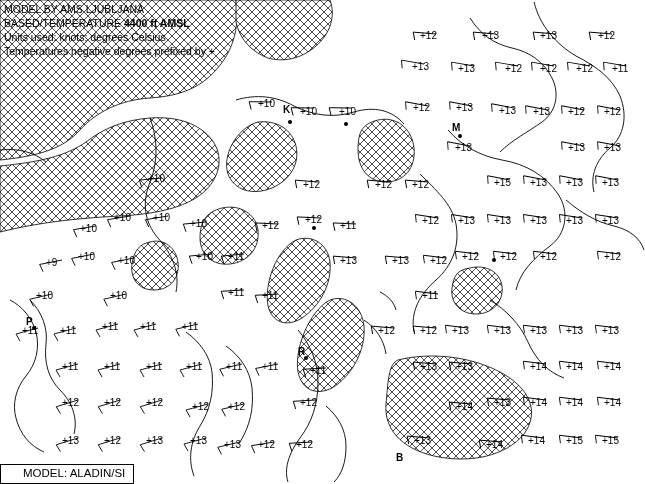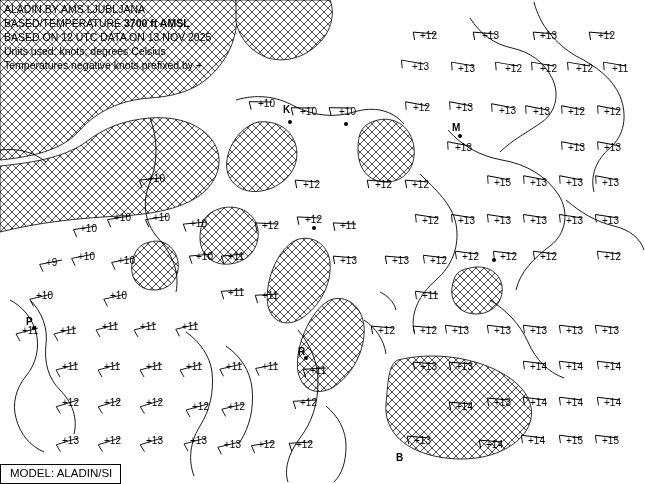--- a/index.html
+++ b/index.html
@@ -4,21 +4,21 @@
 <style>
   html,body{margin:0;padding:0;background:#fff;}
   #wrap{position:relative;width:645px;height:484px;background:#fff;
         font-family:"Liberation Sans",sans-serif;overflow:hidden;}
   #map{position:absolute;inset:0;}
   .hdr{position:absolute;left:4px;top:2px;z-index:40;color:#000;}
   .hdr div{font-size:10.5px;line-height:14px;white-space:nowrap;}
   .hdr div.b{font-weight:bold;}
   .hdr .mix b{font-weight:bold;}
   #modelbox{position:absolute;left:0;bottom:0;z-index:40;background:#fff;
-            border:1px solid #000;padding:2px 8px 3px 9px;font-size:11.5px;
+            border:1px solid #000;padding:2px 8px 3px 22px;font-size:11.5px;
             line-height:13px;}
   .lbl{position:absolute;z-index:30;font-size:10px;line-height:10px;color:#000;
        white-space:nowrap;}
   .stn{position:absolute;z-index:31;font-size:10px;font-weight:bold;color:#000;}
   .dot{position:absolute;z-index:31;width:4px;height:4px;border-radius:50%;
        background:#000;}
   svg{display:block;}
 </style>
 </head>
 <body>
@@ -425,25 +425,24 @@
       <g transform="translate(582,438) rotate(202)">
           <use href="#barb10"></use>
         </g>
       <g transform="translate(618,438) rotate(202)">
           <use href="#barb10"></use>
         </g>
     </g>
   </svg>
 
   <div class="hdr">
-    <div>ALADIN BY AMS LJUBLJANA</div>
-    <div class="mix"><span>BASED/TEMPERATURE </span><b>3700 ft AMSL</b></div>
-    <div>BASED ON 12 UTC DATA ON 13 NOV 2025</div>
+    <div>MODEL BY AMS LJUBLJANA</div>
+    <div class="mix"><span>BASED/TEMPERATURE </span><b>4400 ft AMSL</b></div>
     <div>Units used: knots; degrees Celsius</div>
-    <div>Temperatures negative knots prefixed by +</div>
+    <div>Temperatures negative degrees prefixed by +</div>
   </div>
 
   <div id="overlay">
       <div class="lbl" style="left: 420px; top: 31px;">+12</div>
       <div class="lbl" style="left: 482px; top: 31px;">+13</div>
       <div class="lbl" style="left: 540px; top: 31px;">+13</div>
       <div class="lbl" style="left: 598px; top: 31px;">+12</div>
       <div class="lbl" style="left: 412px; top: 62px;">+13</div>
       <div class="lbl" style="left: 458px; top: 64px;">+13</div>
       <div class="lbl" style="left: 505px; top: 64px;">+12</div>

